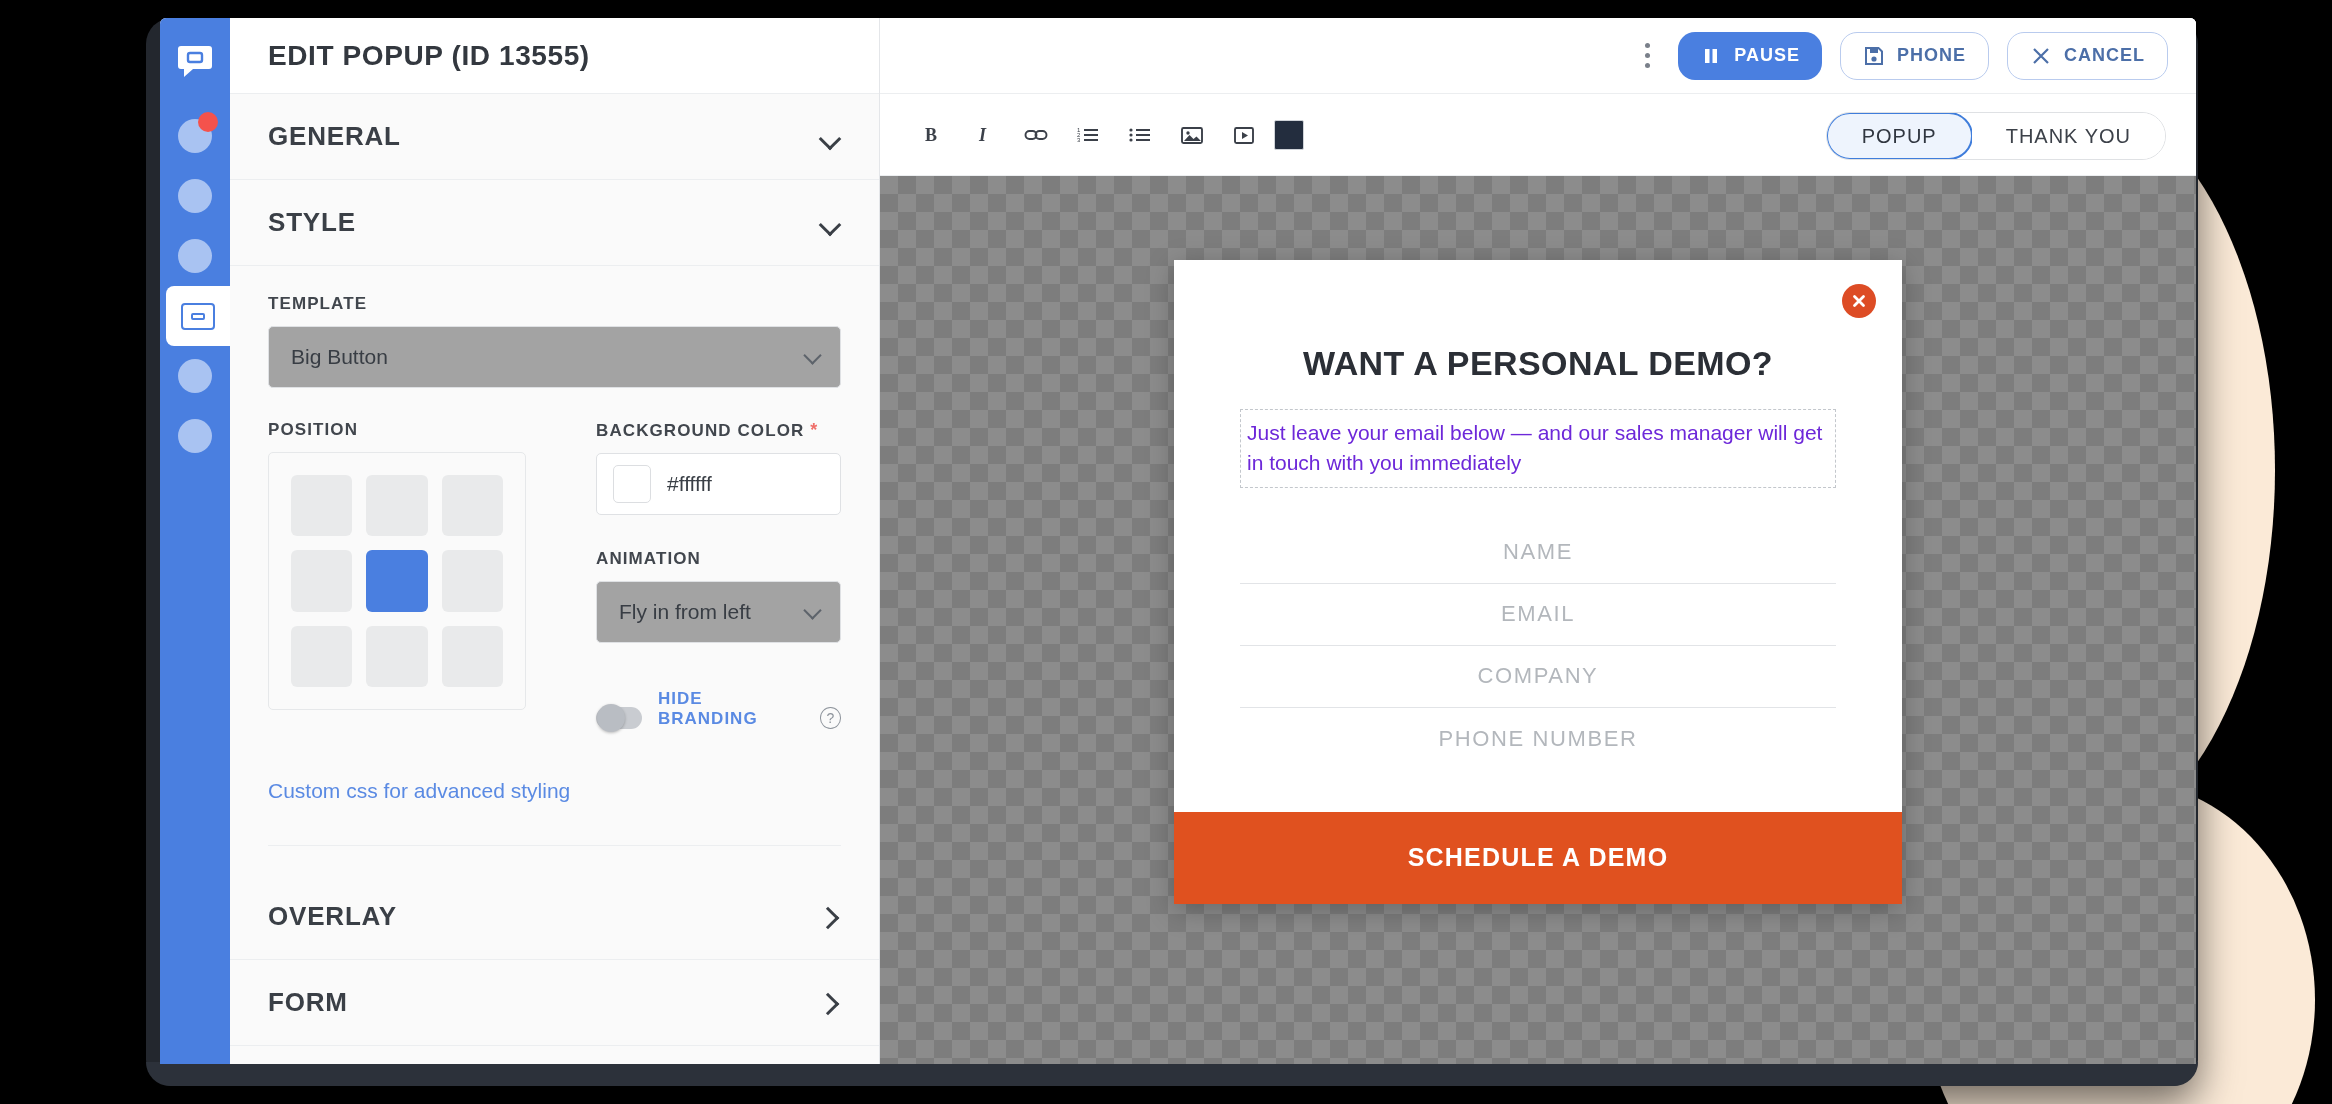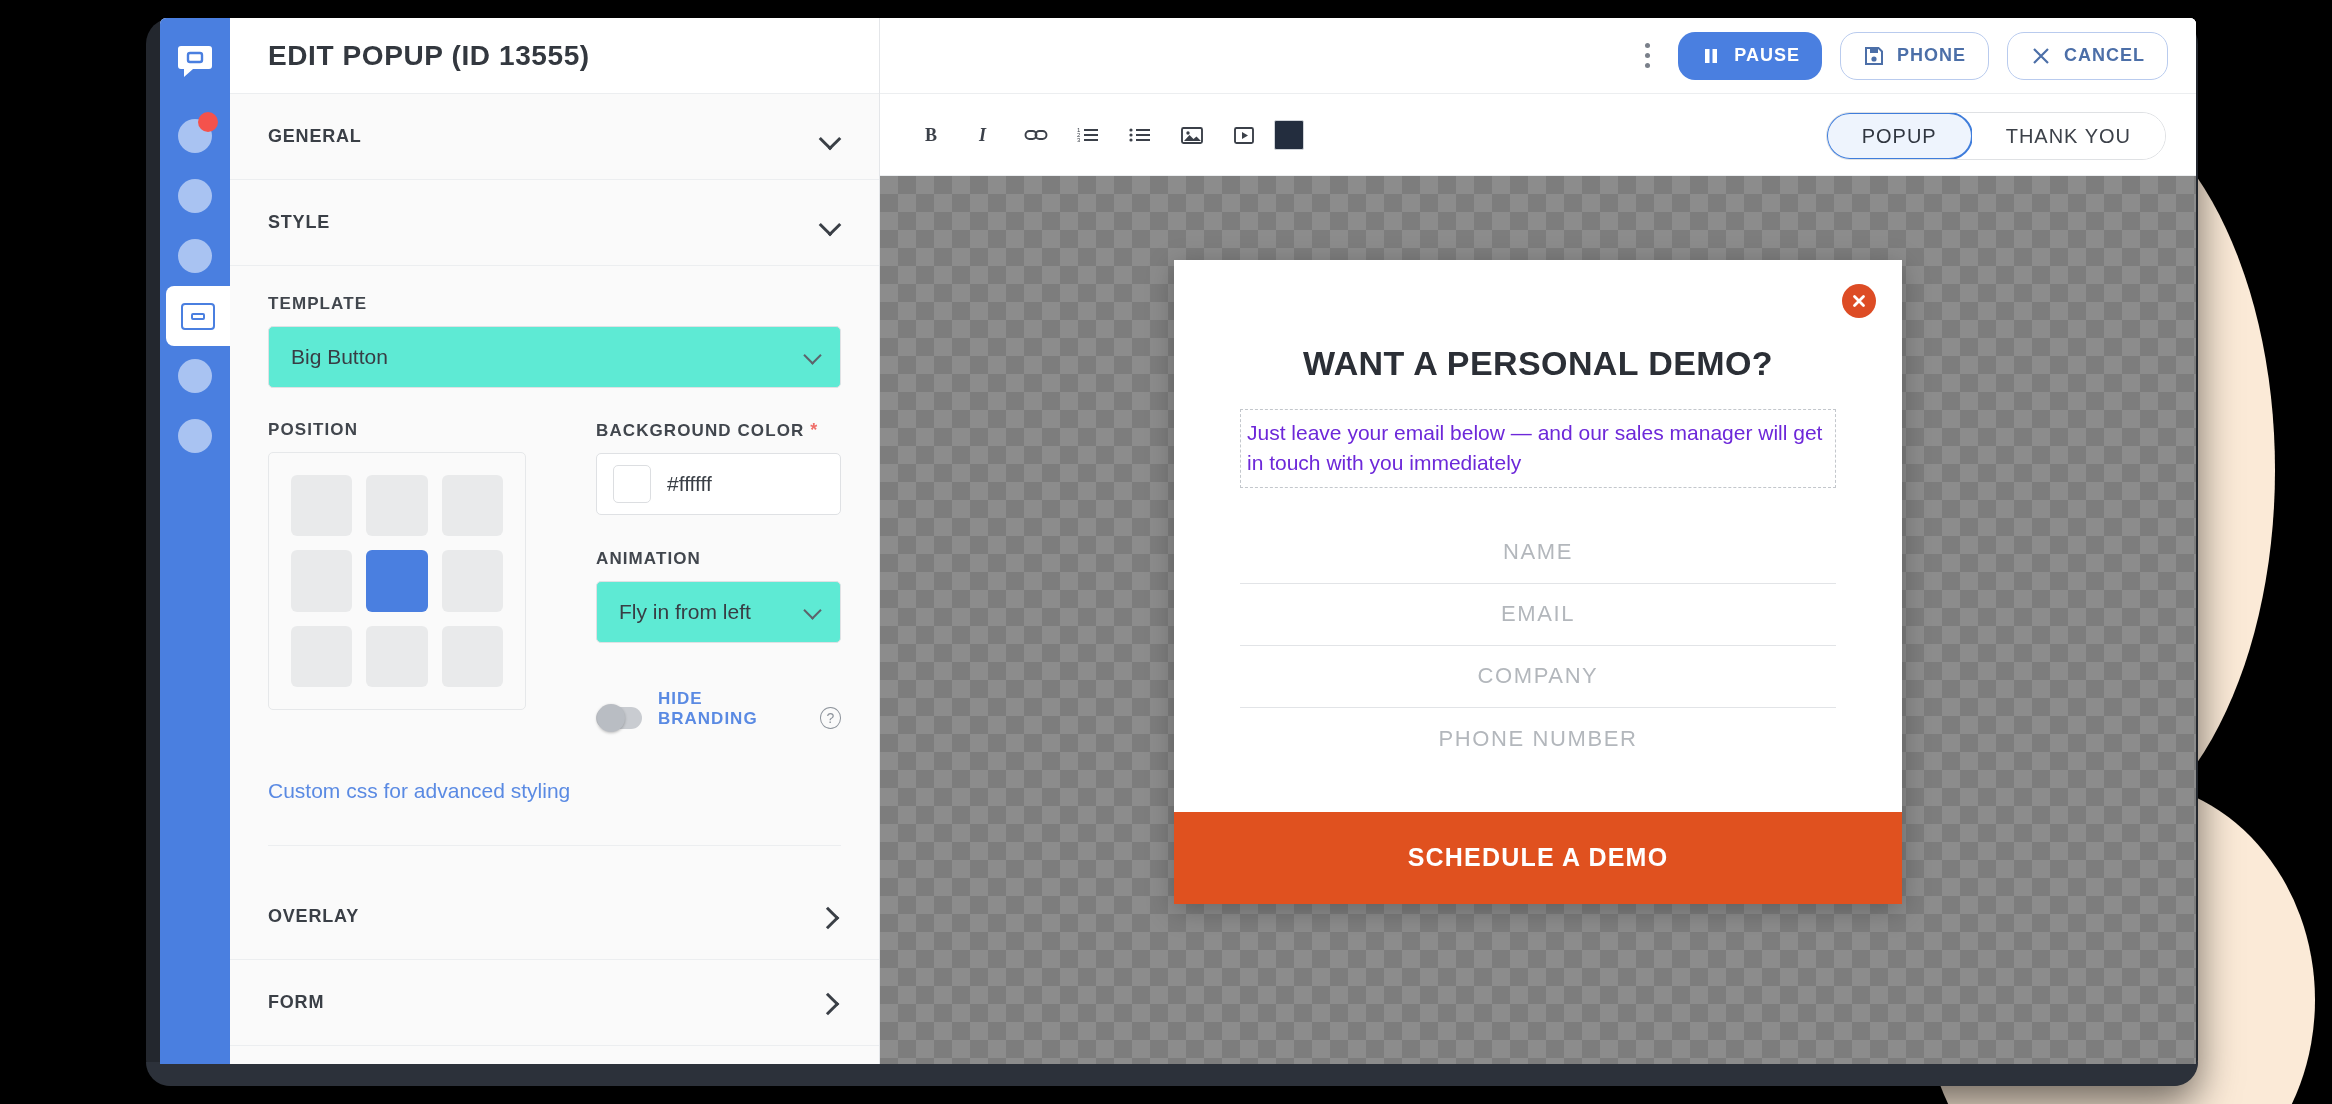--- a/index.html
+++ b/index.html
@@ -100,40 +100,40 @@
     font-size: 28px; font-weight: 600; color: #33383f; letter-spacing: .6px;
   }
   .acc-row {
     height: 86px; flex: 0 0 86px;
     display: flex; align-items: center; justify-content: space-between;
     padding: 0 38px;
     border-bottom: 1px solid #eceef0;
     cursor: pointer;
   }
   .acc-label {
-    font-size: 18px; font-weight: 600; color: #3a3f46; letter-spacing: .8px;
+    font-size: 26px; font-weight: 600; color: #3a3f46; letter-spacing: .8px;
   }
   .chev { width: 22px; height: 22px; position: relative; }
   .chev::before{
     content:""; position:absolute; left:3px; top:5px;
     width:13px; height:13px;
     border-right:3px solid #3a3f46; border-bottom:3px solid #3a3f46;
     transform: rotate(45deg);
   }
   .chev.right::before{ transform: rotate(-45deg); left:1px; top:4px; }
 
   .section-body { padding: 28px 38px 10px 38px; flex: 1 1 auto; }
   .field-label {
     font-size: 17px; font-weight: 700; color: #41464d;
     letter-spacing: 1.1px; margin-bottom: 12px;
   }
   .req { color: #ef6f6a; font-size: 18px; }
 
   .select {
-    height: 62px; background:#5eead4; border:1px solid #dfe1e4; border-radius:5px;
+    height: 62px; background:#a3a3a3; border:1px solid #dfe1e4; border-radius:5px;
     display:flex; align-items:center; justify-content:space-between;
     padding: 0 18px 0 22px;
     font-size: 21px; color: #383d44;
     cursor: pointer;
   }
   .select .caret { width:18px; height:18px; position:relative; }
   .select .caret::before{
     content:""; position:absolute; left:2px; top:1px;
     width:11px; height:11px;
     border-right:2.4px solid #5d636b; border-bottom:2.4px solid #5d636b;

